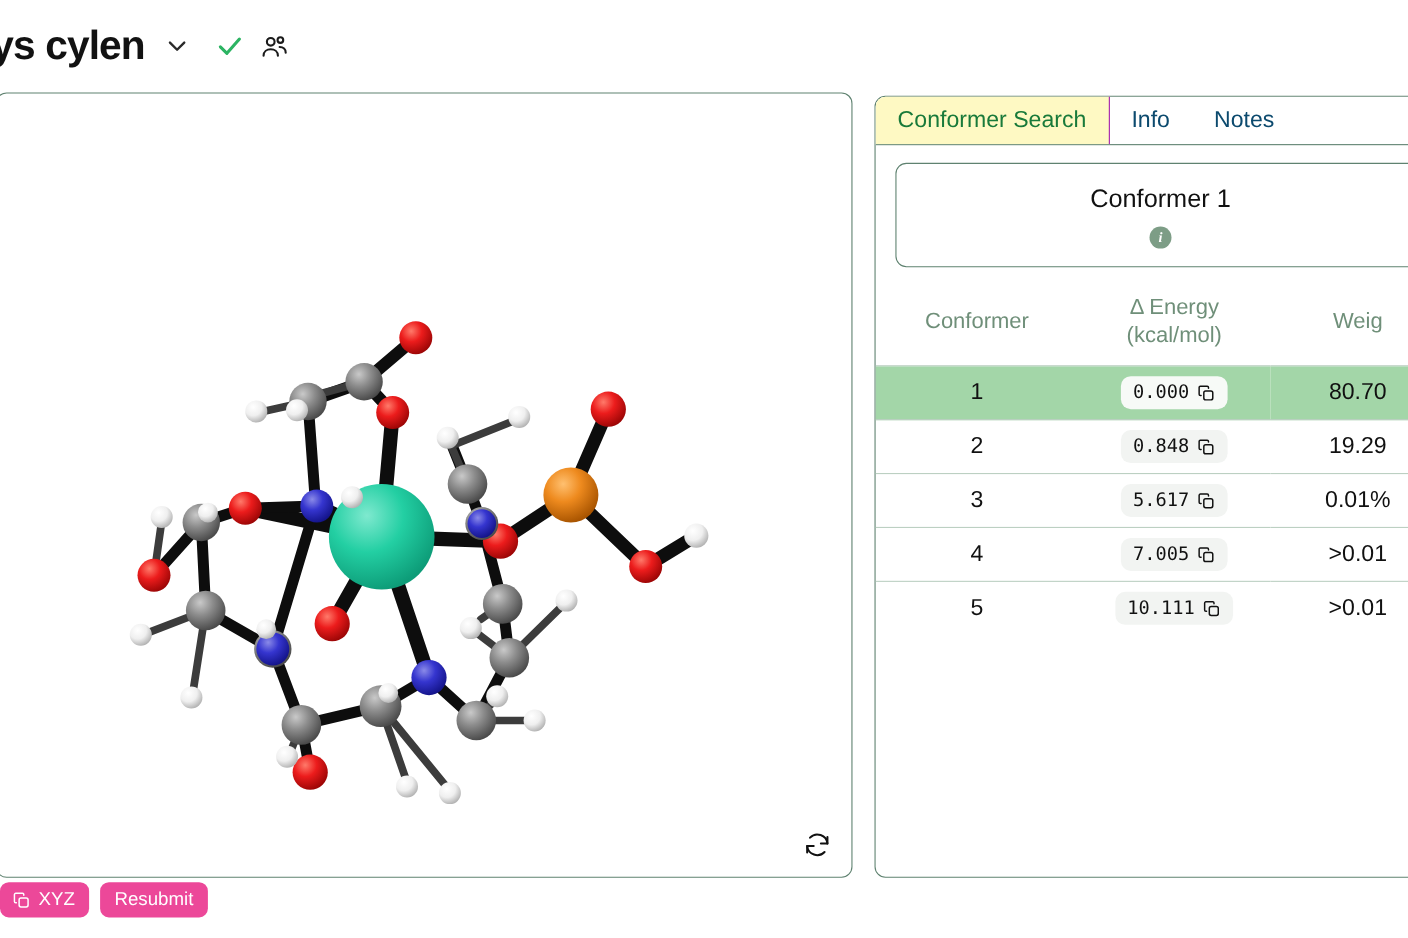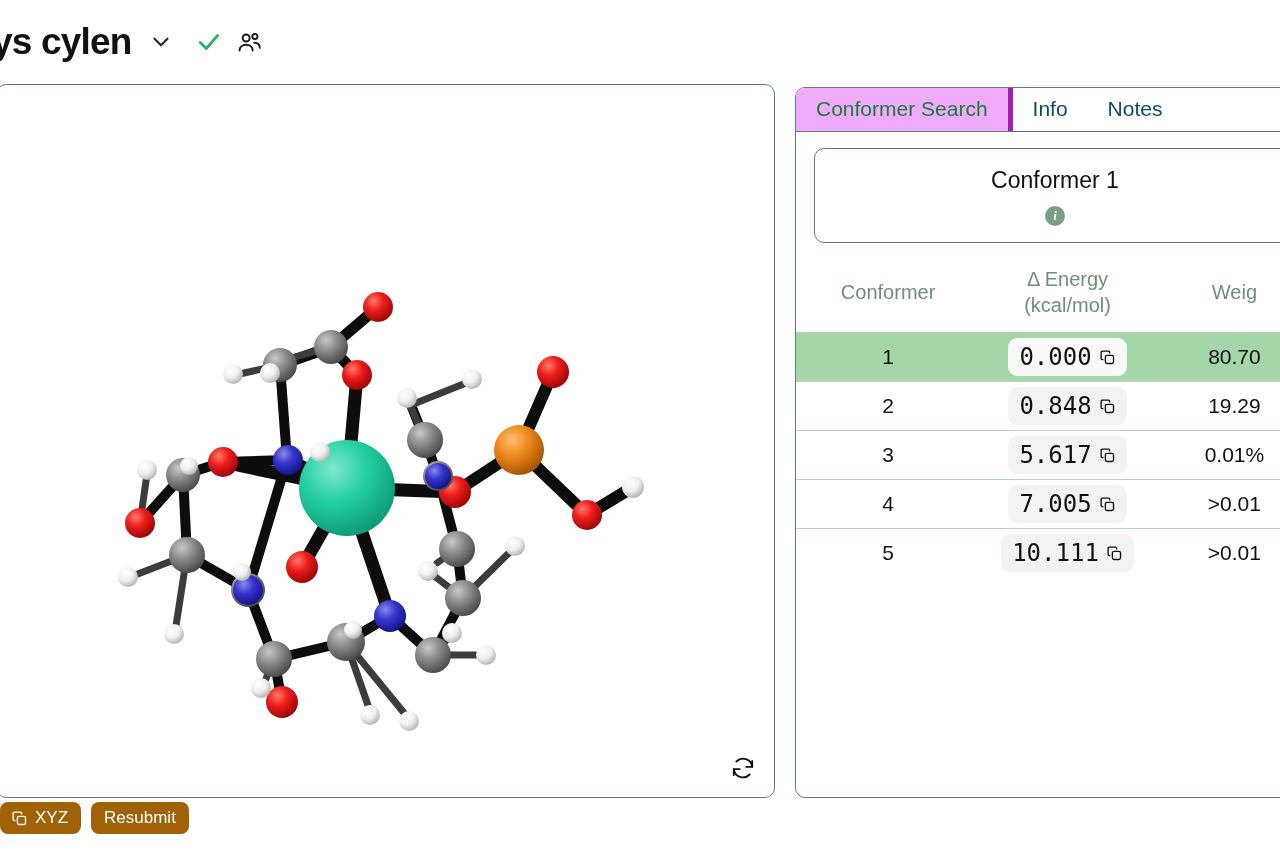--- a/index.html
+++ b/index.html
@@ -40,21 +40,21 @@
     width: 30px; height: 30px; display: flex;
     align-items: center; justify-content: center; cursor: pointer;
   }
 
   
   .bottom-bar {
     position: absolute; left: 0; top: 802px;
     display: flex; gap: 10px; padding-left: 4px; align-items: center;
   }
   .btn-green {
-    background: #a16207; color: #fff;
+    background: #ec4899; color: #fff;
     border: none; border-radius: 8px;
     height: 32px; padding: 0 13px;
     font-size: 17px; font-family: "Liberation Sans", sans-serif;
     display: inline-flex; align-items: center; gap: 7px;
     cursor: pointer;
     justify-content: flex-end;
   }
   .btn-green.xyz { padding-left: 11px; margin-left: -4px; }
 
   
@@ -71,22 +71,22 @@
     height: 44px; border-bottom: 1px solid #5f8270;
     background: #fff;
   }
   .tab {
     height: 44px; display: flex; align-items: center;
     padding: 0 20px; font-size: 21px; color: #0c4a6e;
     cursor: pointer; background: transparent;
     border: none; font-family: "Liberation Sans", sans-serif;
   }
   .tab.active {
-    color: #197a3a; background: #f0abfc;
-    border-right: 5px solid #a21caf;
+    color: #197a3a; background: #fef9c3;
+    border-right: 1px solid #a21caf;
   }
 
   .conf-card {
     margin: 16px 18px 0 18px;
     border: 1px solid #5f8270; border-radius: 10px;
     padding: 16px 10px 16px 10px;
     text-align: center;
   }
   .conf-title { font-size: 23px; color: #111; line-height: 1.35; }
   .conf-link {
@@ -127,21 +127,21 @@
   .conf-table tr.selected td { background: #a3d6a8; }
   .col-conf { width: 185px; }
   .col-energy { width: 175px; }
   .col-weight { width: 160px; }
 
   .energy-chip {
     display: inline-flex; align-items: center; gap: 7px;
     background: #f2f4f2; border-radius: 9px;
     padding: 5px 11px;
     font-family: "DejaVu Sans Mono", monospace;
-    font-size: 24px; color: #111; cursor: pointer;
+    font-size: 17px; color: #111; cursor: pointer;
   }
   tr.selected .energy-chip { background: #f7faf7; }
   .copy-ico { display: inline-flex; align-items: center; }
 </style>
 </head>
 <body>
 
 <div id="app">
 
   <div class="header">

